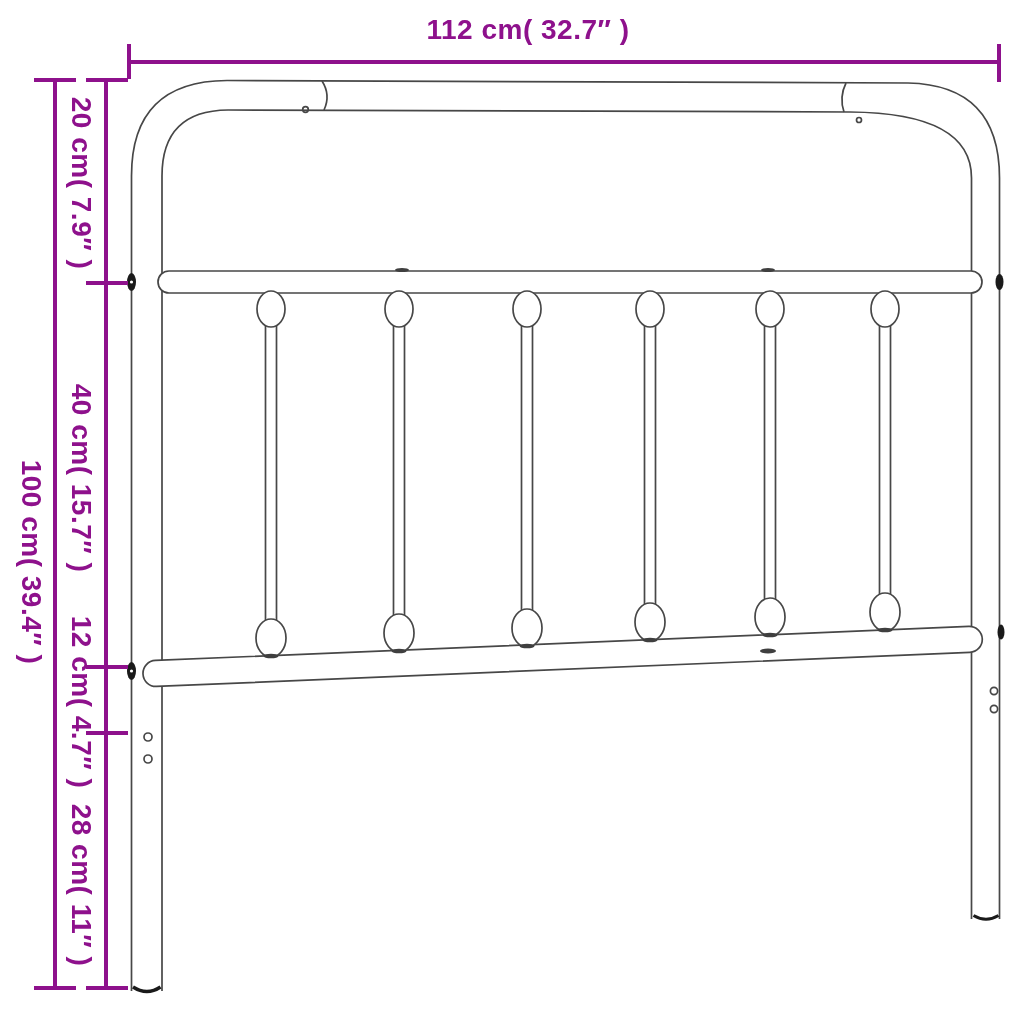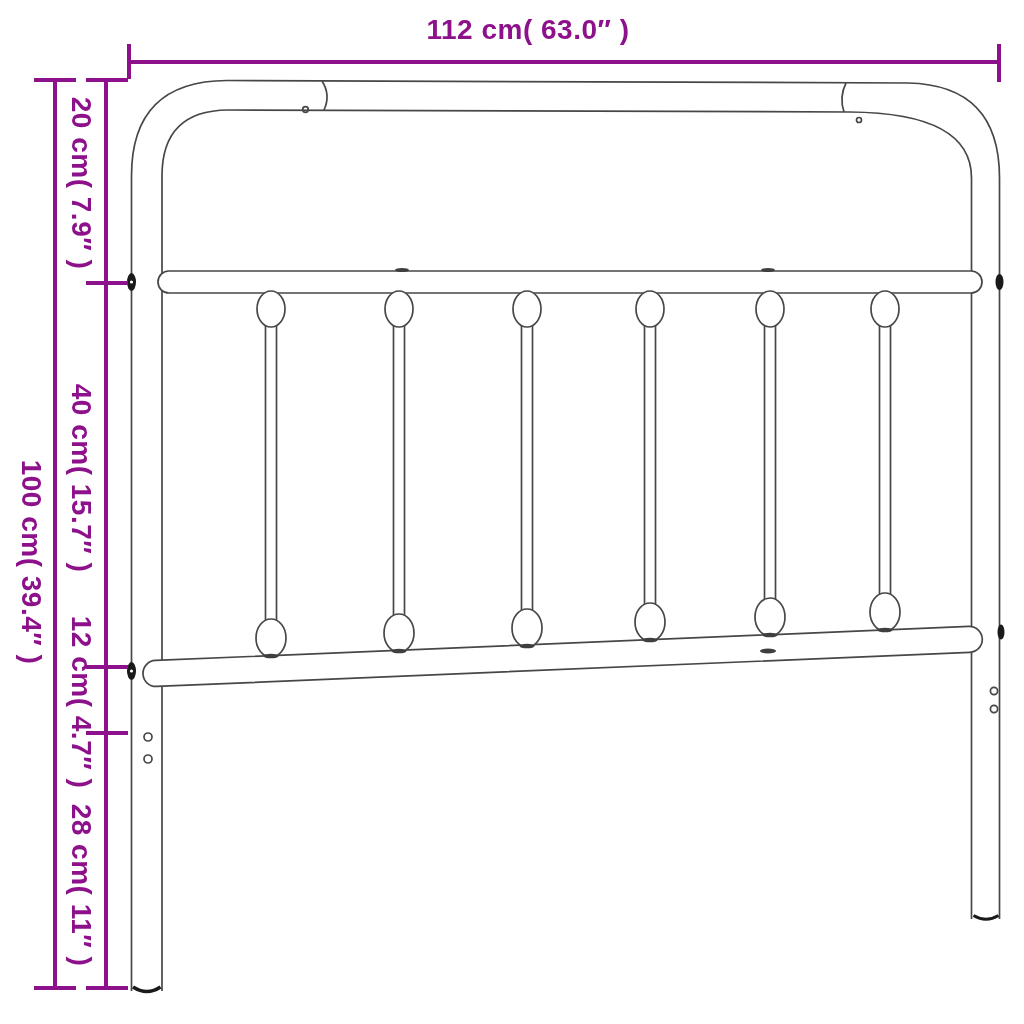--- a/index.html
+++ b/index.html
@@ -130,21 +130,21 @@
   <div class="dim" style="left:34px;top:78px;width:42px;height:4px;"></div>
   <div class="dim" style="left:34px;top:986px;width:42px;height:4px;"></div>
 
   <div class="dim" style="left:104px;top:78px;width:4px;height:912px;"></div>
   <div class="dim" style="left:86px;top:78px;width:42px;height:4px;"></div>
   <div class="dim" style="left:86px;top:281px;width:42px;height:4px;"></div>
   <div class="dim" style="left:86px;top:665px;width:42px;height:4px;"></div>
   <div class="dim" style="left:86px;top:731px;width:42px;height:4px;"></div>
   <div class="dim" style="left:86px;top:986px;width:42px;height:4px;"></div>
 
-  <div class="dim-label" style="left:528px;top:30px;">112 cm( 63.0″ )</div>
+  <div class="dim-label" style="left:528px;top:30px;">112 cm( 32.7″ )</div>
 
   <div class="dim-label vert" style="left:81px;top:183px;">20 cm( 7.9″ )</div>
 
   <div class="dim-label vert" style="left:81px;top:478px;">40 cm( 15.7″ )</div>
 
   <div class="dim-label vert" style="left:81px;top:702px;">12 cm( 4.7″ )</div>
 
   <div class="dim-label vert" style="left:81px;top:885px;">28 cm( 11″ )</div>
 
   <div class="dim-label vert" style="left:31px;top:562px;">100 cm( 39.4″ )</div>

